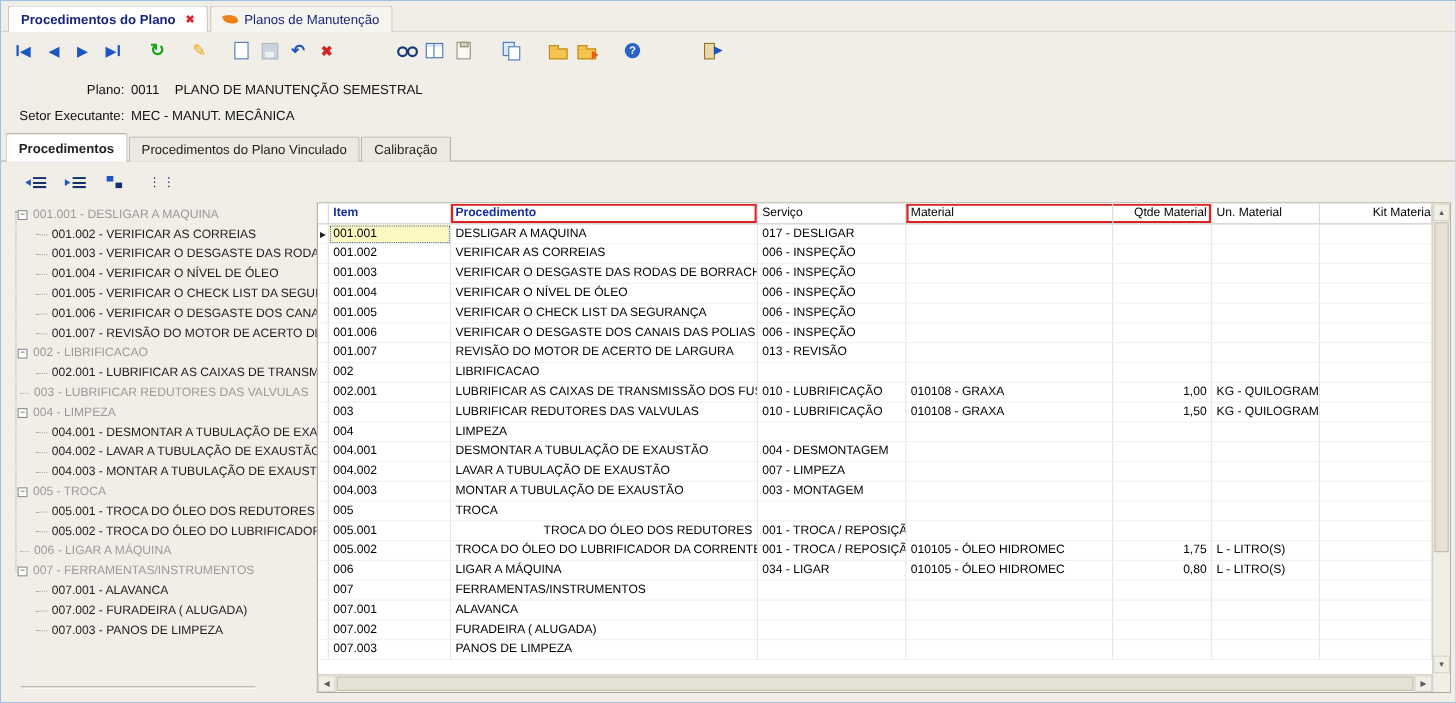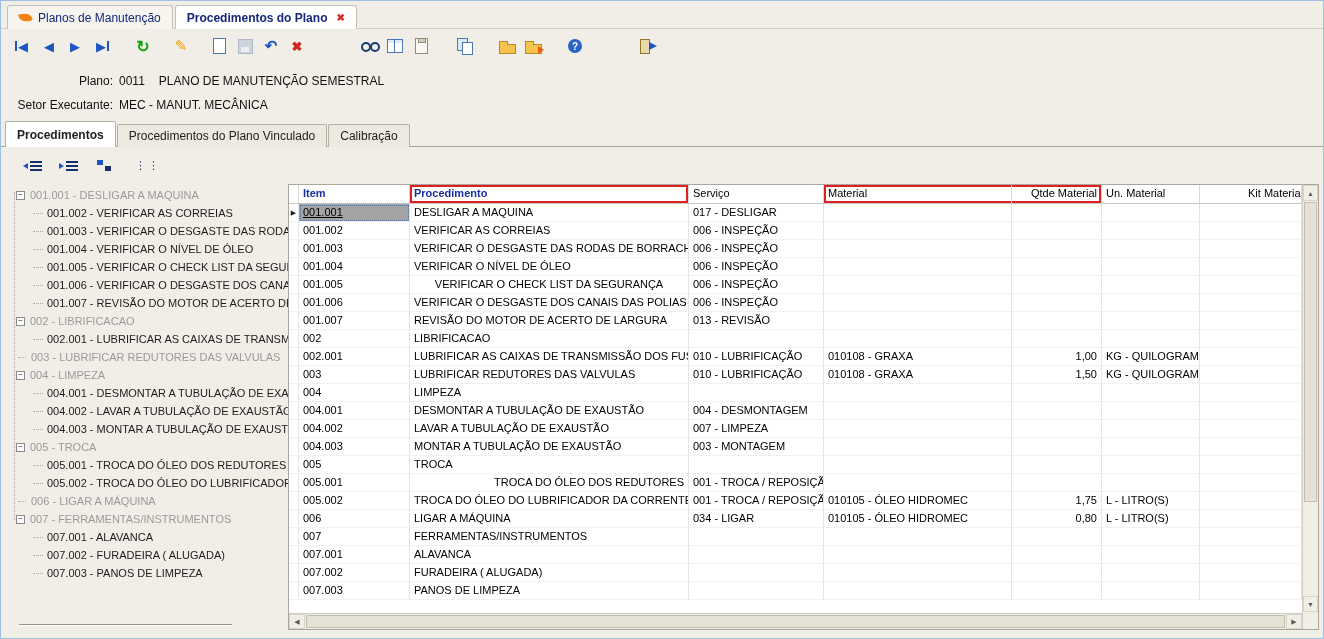--- a/index.html
+++ b/index.html
@@ -102,46 +102,46 @@
   .hcell.b { font-weight:bold; color:#1a2fa0; }
   .hcell.r { text-align:right; }
   .hl-full  { box-shadow:inset 0 0 0 2px #e02020; }
   .hl-left  { box-shadow:inset 2px 0 0 #e02020, inset 0 2px 0 #e02020, inset 0 -2px 0 #e02020; }
   .hl-right { box-shadow:inset -2px 0 0 #e02020, inset 0 2px 0 #e02020, inset 0 -2px 0 #e02020; }
   .gbody { flex:1; overflow:hidden; }
   .grow { display:flex; height:18px; }
   .gcell { padding:2px 4px 0; font-size:11px; border-right:1px solid #e4e4e4; border-bottom:1px solid #f1f1f1;
     white-space:nowrap; overflow:hidden; flex:none; }
   .gcell.r { text-align:right; }
-  .gcell.sel { background:#a3a3a3; outline:1px dotted #4a74a8; outline-offset:-2px;text-decoration:underline; }
+  .gcell.sel { background:#fef9c3; outline:1px dotted #4a74a8; outline-offset:-2px; }
   .selcol { width:10px; flex:none; font-size:7px; display:flex; align-items:center; justify-content:center;
     color:#222; padding:0; }
   .hscroll { height:16px; border-top:1px solid #cfccc0; background:#f1eee6; display:flex; align-items:stretch; flex:none; }
   .sarr { width:16px; flex:none; display:flex; align-items:center; justify-content:center; font-size:7px;
     color:#5c5c5c; background:#f1eee6; border:1px solid #d8d4c8; cursor:pointer; }
   .hthumb { flex:1; background:#e5e1d4; border:1px solid #c2beb2; margin:1px; cursor:pointer; }
   .gside { width:16px; flex:none; display:flex; flex-direction:column; border-left:1px solid #cfccc0; background:#f1eee6; }
   .gside .sarr { width:auto; height:16px; flex:none; }
   .vthumb { height:300px; flex:none; background:#e5e1d4; border:1px solid #c2beb2; margin:1px; cursor:pointer; }
   .vtrack { flex:1; }
   .corner { height:17px; flex:none; }
 </style>
 </head>
 <body>
 
 <div class="window">
 
   <div class="tabbar">
+      <div class="tab active">
+        <span>Procedimentos do Plano</span>
+        <span class="tab-close">✖</span>
+      </div>
       <div class="tab">
         <span class="tab-logo"></span>
         <span>Planos de Manutenção</span>
-      </div>
-      <div class="tab active">
-        <span>Procedimentos do Plano</span>
-        <span class="tab-close">✖</span>
       </div>
     </div>
 
   <div class="toolbar">
       <span class="tbi i-first"></span>
       <span class="tbi i-prev"></span>
       <span class="tbi i-next"></span>
       <span class="tbi i-last"></span>
       <span class="tbi i-refresh" style="margin-left: 16px;"></span>
       <span class="tbi i-edit" style="margin-left: 12px;"></span>
@@ -315,21 +315,21 @@
               <div class="gcell" style="width: 279px;">VERIFICAR O NÍVEL DE ÓLEO</div>
               <div class="gcell" style="width: 135px;">006 - INSPEÇÃO</div>
               <div class="gcell" style="width: 188px;"></div>
               <div class="gcell r" style="width: 90px;"></div>
               <div class="gcell" style="width: 98px;"></div>
               <div class="gcell" style="flex: 1 1 auto;"></div>
             </div>
             <div class="grow">
               <div class="gcell selcol"></div>
               <div class="gcell" style="width: 111px;">001.005</div>
-              <div class="gcell" style="width: 279px; text-align: center;">VERIFICAR O CHECK LIST DA SEGURANÇA</div>
+              <div class="gcell" style="width: 279px;">VERIFICAR O CHECK LIST DA SEGURANÇA</div>
               <div class="gcell" style="width: 135px;">006 - INSPEÇÃO</div>
               <div class="gcell" style="width: 188px;"></div>
               <div class="gcell r" style="width: 90px;"></div>
               <div class="gcell" style="width: 98px;"></div>
               <div class="gcell" style="flex: 1 1 auto;"></div>
             </div>
             <div class="grow">
               <div class="gcell selcol"></div>
               <div class="gcell" style="width: 111px;">001.006</div>
               <div class="gcell" style="width: 279px; text-align: right;">VERIFICAR O DESGASTE DOS CANAIS DAS POLIAS</div>

